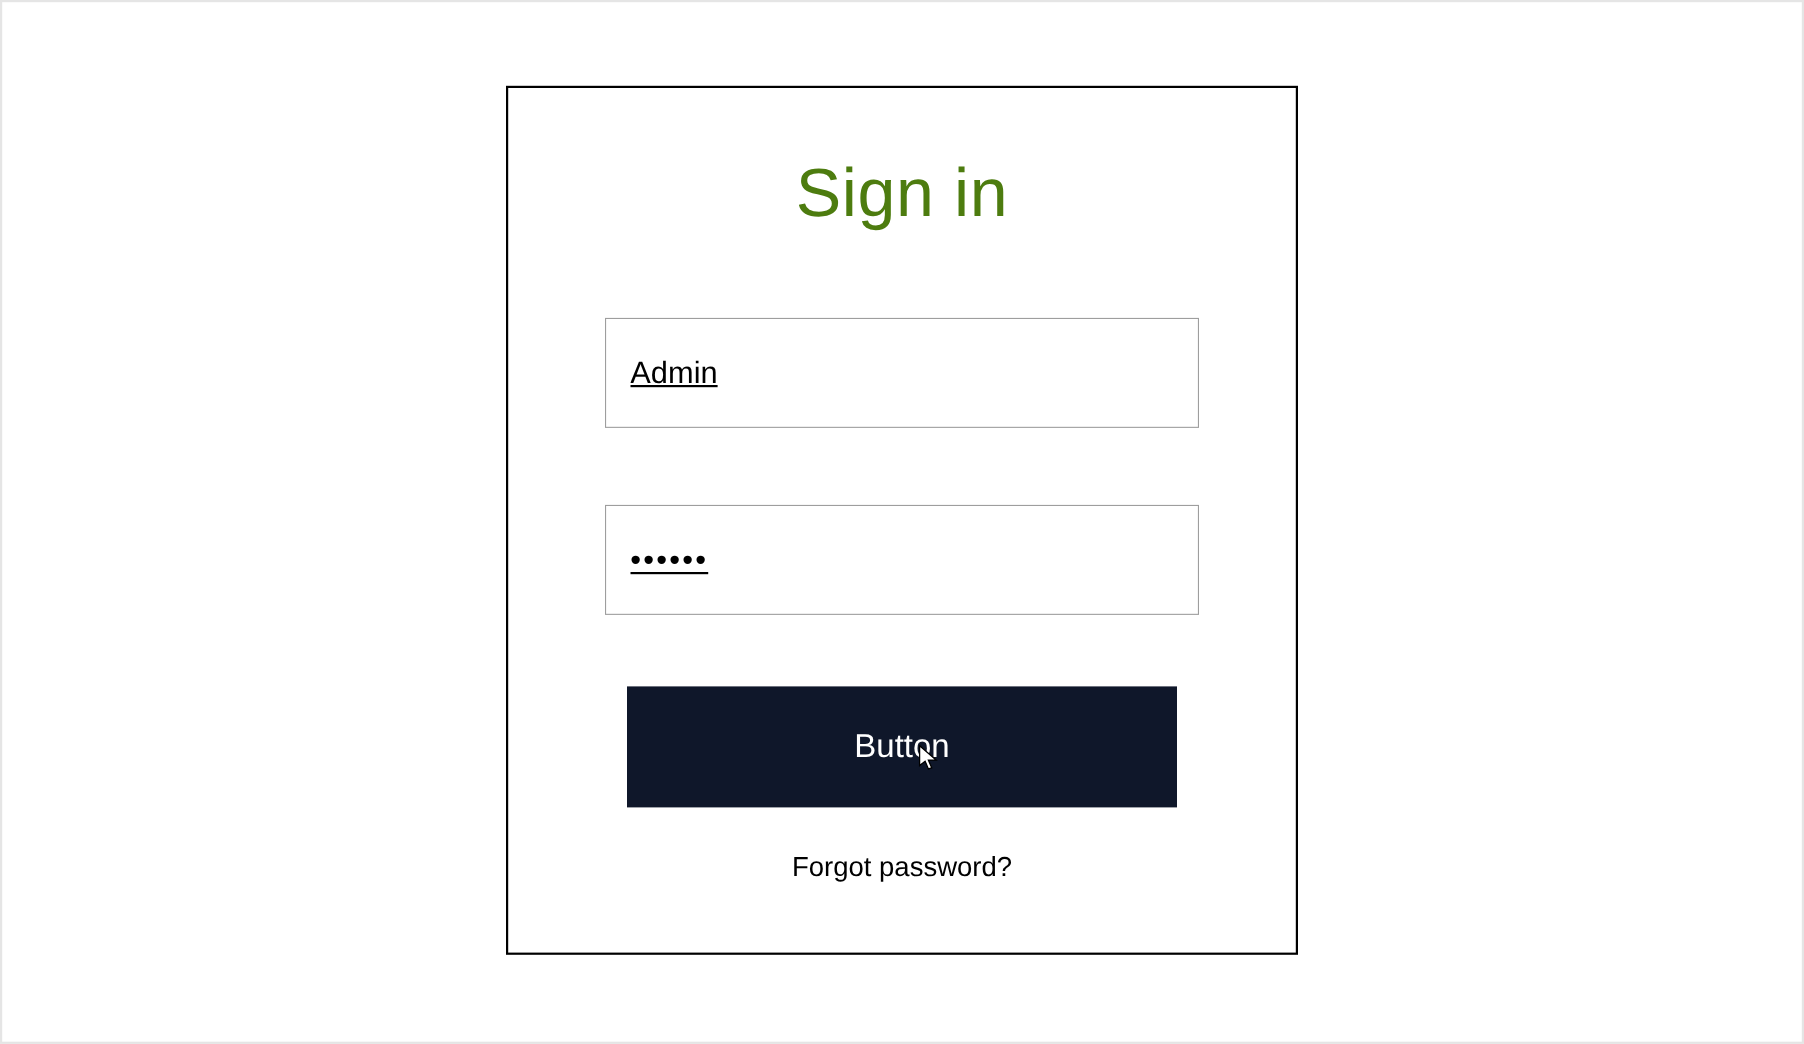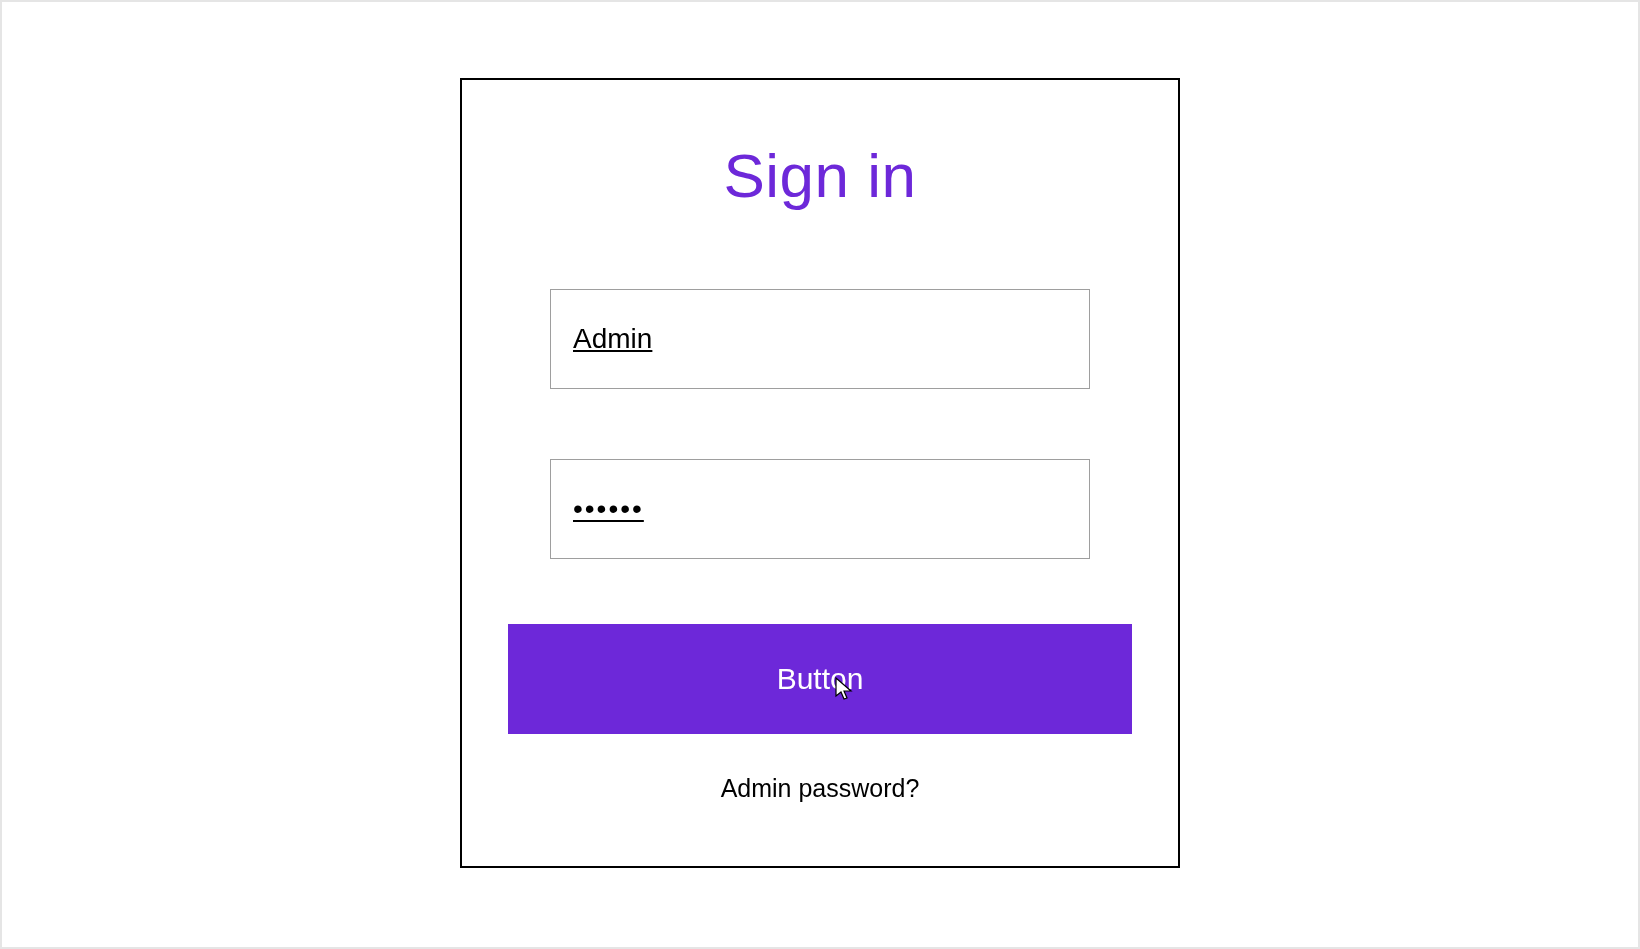--- a/index.html
+++ b/index.html
@@ -25,21 +25,21 @@
       border: 2px solid #000000;
       background: #ffffff;
       display: flex;
       flex-direction: column;
       align-items: center;
       padding: 60px 90px 50px 90px;
     }
     .heading {
       font-size: 62px;
       font-weight: 400;
-      color: #6d28d9;
+      color: #4d7c0f;
       margin-bottom: 78px;
       letter-spacing: 0.5px;
     }
     .input-field {
       width: 540px;
       height: 100px;
       border: 1px solid #9e9e9e;
       background: #ffffff;
       font-size: 28px;
       color: #000000;
@@ -49,23 +49,23 @@
       text-decoration: underline;
     }
     .input-field.username {
       margin-bottom: 70px;
     }
     .input-field.password {
       margin-bottom: 65px;
       letter-spacing: 2px;
     }
     .primary-button {
-      width: 624px;
+      width: 500px;
       height: 110px;
-      background: #6d28d9;
+      background: #0f172a;
       color: #ffffff;
       border: none;
       font-size: 30px;
       font-weight: 400;
       cursor: pointer;
       margin-bottom: 40px;
       font-family: Arial, Helvetica, sans-serif;
     }
     .forgot-link {
       font-size: 25px;
@@ -87,18 +87,18 @@
 
 <div class="login-card">
   <h1 class="heading">Sign in</h1>
 
   <input type="text" class="input-field username" value="Admin" style="">
 
   <input type="password" class="input-field password" value="••••••" style="">
 
   <button class="primary-button">Button</button>
 
-  <a class="forgot-link">Admin password?</a>
+  <a class="forgot-link">Forgot password?</a>
 </div>
 
 <svg class="cursor-overlay" viewBox="0 0 20 26">
   <path d="M1 1 L1 19 L6 15 L9 22 L12 21 L9 14 L16 14 Z" fill="#ffffff" stroke="#000000" stroke-width="1.2"></path>
 </svg>
 
 </body></html>

